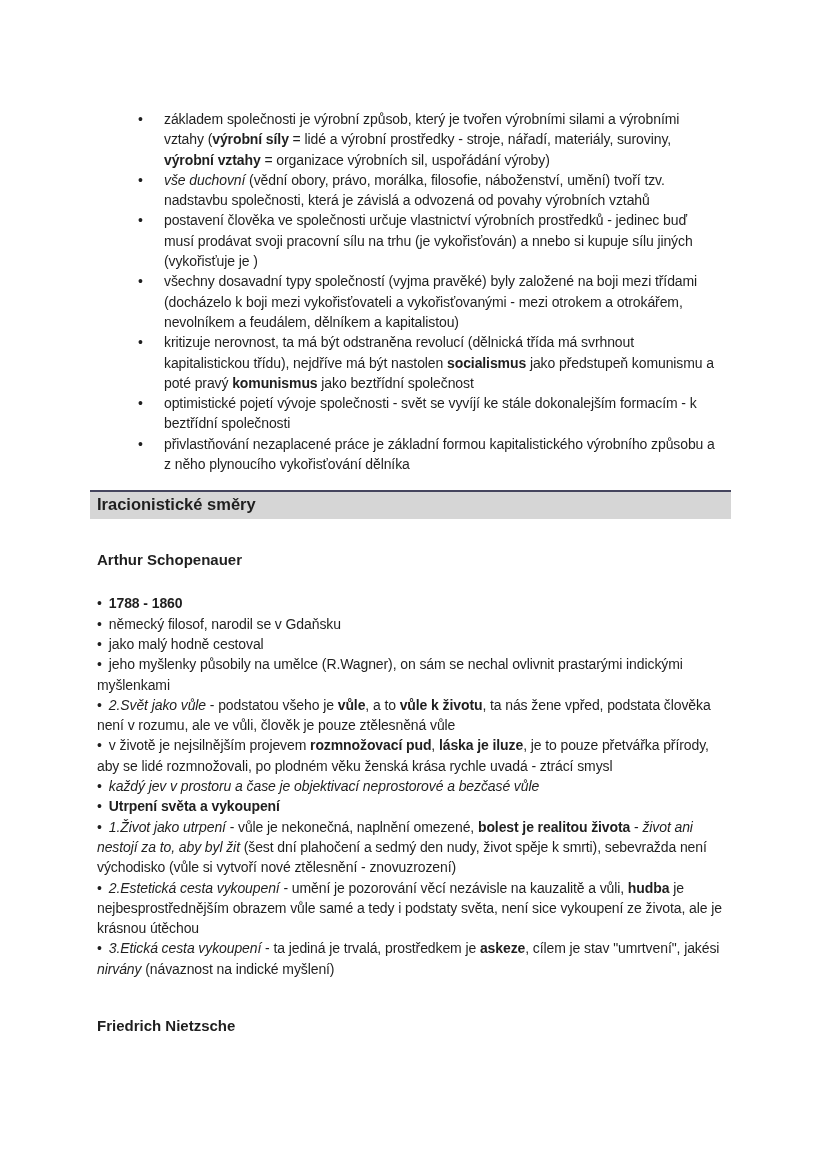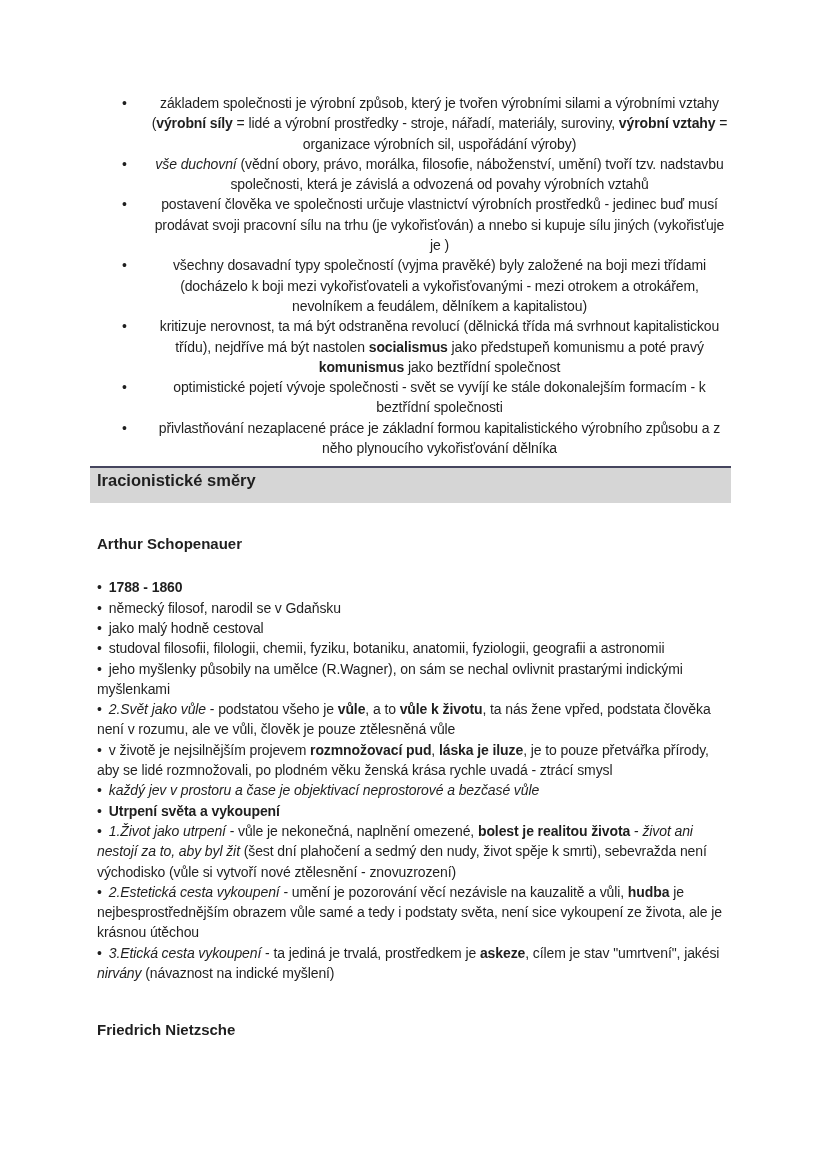--- a/index.html
+++ b/index.html
@@ -20,21 +20,21 @@
     letter-spacing:-0.1px;
     line-height:20.3px;
     overflow:hidden;
   }
   .page{
     width:828px;height:1171px;
     padding:93px 97px 0 97px;
   }
   
   ul.list-indented{
-    list-style:none;margin:0;padding:0;text-align:center;
+    list-style:none;margin:16px;padding:0;
   }
   ul.list-indented > li{
     position:relative;
     padding-left:51px;
   }
   ul.list-indented > li::before{
     content:"\2022";
     position:absolute;
     left:25px;top:0;
   }
@@ -46,21 +46,21 @@
     content:"\2022";
     margin-right:7px;
   }
   .b{font-weight:bold;}
   .i{font-style:italic;}
   .heading-bar{
     margin:8px 0 0 -7px;
     width:641px;
     background:var(--bar-bg);
     border-top:2px solid var(--bar-border);
-    padding:2px 6px 12px 7px;
+    padding:2px 6px 4px 7px;
     font-size:16.5px;
     font-weight:bold;
     line-height:21px;
     letter-spacing:0;
   }
   .subheading{
     font-size:15px;
     font-weight:bold;
     line-height:20px;
     letter-spacing:0;
@@ -86,21 +86,20 @@
     </ul>
 
   <h1 class="heading-bar">Iracionistické směry</h1>
 
   <h2 class="subheading" id="schopenhauer-heading">Arthur Schopenauer</h2>
 
   <ul class="list-flush" id="schopenhauer-list">
       <li><span class="b">1788 - 1860</span></li>
       <li><span>německý filosof, narodil se v Gdaňsku</span></li>
       <li><span>jako malý hodně cestoval</span></li>
-      <li><span>studoval filosofii, filologii, chemii, fyziku, botaniku, anatomii, fyziologii, geografii a astronomii</span></li>
       <li><span>jeho myšlenky působily na umělce (R.Wagner), on sám se nechal ovlivnit prastarými indickými myšlenkami</span></li>
       <li><span class="i">2.Svět jako vůle</span><span> - podstatou všeho je </span><span class="b">vůle</span><span>, a to </span><span class="b">vůle k životu</span><span>, ta nás žene vpřed, podstata člověka není v rozumu, ale ve vůli, člověk je pouze ztělesněná vůle</span></li>
       <li><span>v životě je nejsilnějším projevem </span><span class="b">rozmnožovací pud</span><span>, </span><span class="b">láska je iluze</span><span>, je to pouze přetvářka přírody, aby se lidé rozmnožovali, po plodném věku ženská krása rychle uvadá - ztrácí smysl</span></li>
       <li><span class="i">každý jev v prostoru a čase je objektivací neprostorové a bezčasé vůle</span></li>
       <li><span class="b">Utrpení světa a vykoupení</span></li>
       <li><span class="i">1.Život jako utrpení</span><span> - vůle je nekonečná, naplnění omezené, </span><span class="b">bolest je realitou života</span><span> - </span><span class="i">život ani nestojí za to, aby byl žit</span><span> (šest dní plahočení a sedmý den nudy, život spěje k smrti), sebevražda není východisko (vůle si vytvoří nové ztělesnění - znovuzrození)</span></li>
       <li><span class="i">2.Estetická cesta vykoupení</span><span> - umění je pozorování věcí nezávisle na kauzalitě a vůli, </span><span class="b">hudba</span><span> je nejbesprostřednějším obrazem vůle samé a tedy i podstaty světa, není sice vykoupení ze života, ale je krásnou útěchou</span></li>
       <li><span class="i">3.Etická cesta vykoupení</span><span> - ta jediná je trvalá, prostředkem je </span><span class="b">askeze</span><span>, cílem je stav "umrtvení", jakési </span><span class="i">nirvány</span><span> (návaznost na indické myšlení)</span></li>
     </ul>
 

